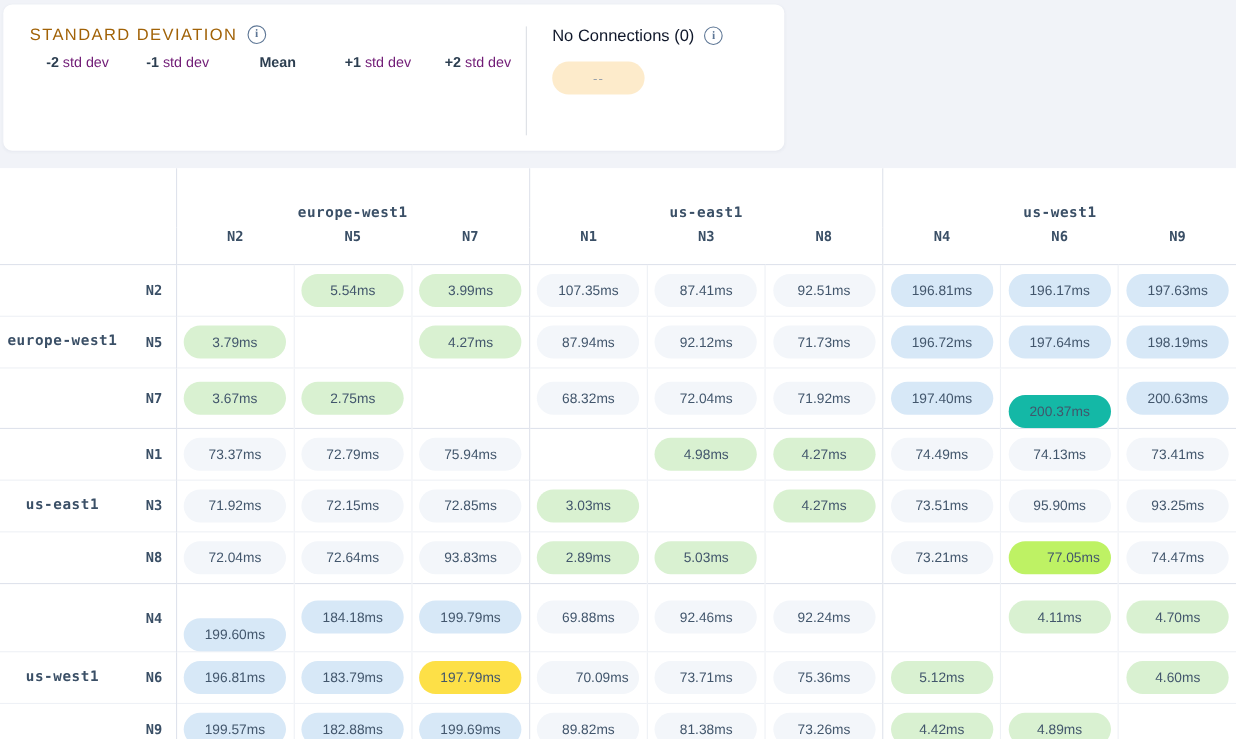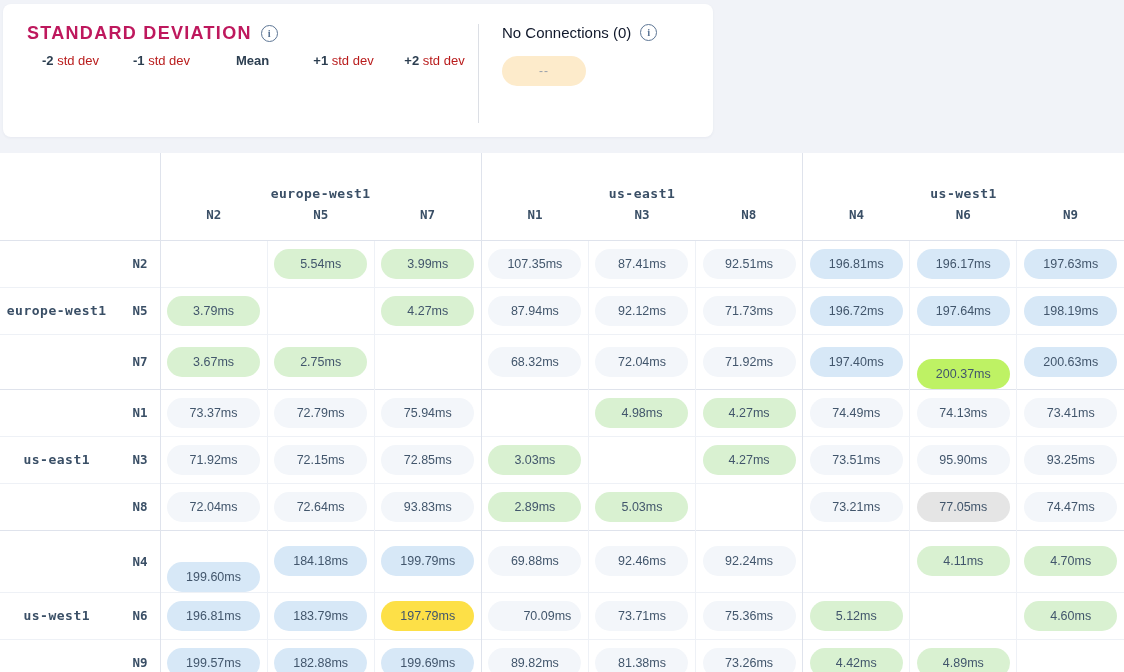--- a/index.html
+++ b/index.html
@@ -15,38 +15,38 @@
   .legend-card {
     position: absolute; left: 3px; top: 4px;
     width: 710px; height: 133px;
     background: #ffffff; border-radius: 8px;
     box-shadow: 0 1px 3px rgba(40,60,90,0.05);
     display: flex;
   }
   .legend-left { padding: 19px 0 0 24px; }
   .legend-title-row { display: flex; align-items: center; gap: 9px; }
   .legend-title {
-    font-size: 18px; font-weight: bold; letter-spacing: 1.3px;
-    color: #be185d;
+    font-size: 15px; font-weight: normal; letter-spacing: 1.3px;
+    color: #a16207;
   }
   .info-icon {
     width: 17px; height: 17px; border: 1.6px solid #5d7695; border-radius: 50%;
     color: #5d7695; font-size: 10.5px; font-weight: bold;
     display: inline-flex; align-items: center; justify-content: center;
     font-family: "Liberation Serif", serif; cursor: pointer; flex: 0 0 auto;
   }
   .legend-chips { display: flex; gap: 4px; margin-top: 15px; }
   .legend-chip {
     width: 87px; height: 29px; line-height: 29px; border-radius: 15px;
     text-align: center; font-size: 12.5px; color: #33475c;
   }
   .legend-labels { display: flex; gap: 4px; margin-top: 9px; }
   .legend-label { width: 87px; text-align: center; font-size: 13px; white-space: nowrap; }
   .legend-label .pfx { font-weight: bold; color: #2c3e50; }
-  .legend-label .sfx { color: #b91c1c; }
+  .legend-label .sfx { color: #701a75; }
   .legend-divider { width: 1px; background: #dcdfe5; margin: 20px 0 14px 0; }
   .legend-right { padding: 20px 0 0 23px; }
   .noconn-title-row { display: flex; align-items: center; gap: 9px; }
   .noconn-title { font-size: 15px; color: #0f172a; }
   .noconn-chip {
     margin-top: 15px; width: 84px; height: 30px; line-height: 30px;
     border-radius: 15px; text-align: center; font-size: 12px;
     color: #98a0ab; letter-spacing: 1px;
   }
 
@@ -196,21 +196,21 @@
               <span class="rownode-label">N7</span>
             </div>
           </td>
           <td class="cell gsep"><span class="chip" style="background: rgb(217, 241, 209);">3.67ms</span></td>
           <td class="cell lsep"><span class="chip" style="background: rgb(217, 241, 209);">2.75ms</span></td>
           <td class="cell lsep"></td>
           <td class="cell gsep"><span class="chip" style="background: rgb(243, 246, 250);">68.32ms</span></td>
           <td class="cell lsep"><span class="chip" style="background: rgb(243, 246, 250);">72.04ms</span></td>
           <td class="cell lsep"><span class="chip" style="background: rgb(243, 246, 250);">71.92ms</span></td>
           <td class="cell gsep"><span class="chip" style="background: rgb(215, 232, 247);">197.40ms</span></td>
-          <td class="cell lsep"><span class="chip" style="background: #bef264; margin-top: 24px;">200.37ms</span></td>
+          <td class="cell lsep"><span class="chip" style="background: #14b8a6; margin-top: 24px;">200.37ms</span></td>
           <td class="cell lsep"><span class="chip" style="background: rgb(215, 232, 247);">200.63ms</span></td>
         </tr>
         <tr class="body-row group-first">
           <td class="rowhead">
             <div class="rowhead-inner">
               <span class="rowgroup-label"></span>
               <span class="rownode-label">N1</span>
             </div>
           </td>
           <td class="cell gsep"><span class="chip" style="background: rgb(243, 246, 250);">73.37ms</span></td>
@@ -247,21 +247,21 @@
               <span class="rownode-label">N8</span>
             </div>
           </td>
           <td class="cell gsep"><span class="chip" style="background: rgb(243, 246, 250);">72.04ms</span></td>
           <td class="cell lsep"><span class="chip" style="background: rgb(243, 246, 250);">72.64ms</span></td>
           <td class="cell lsep"><span class="chip" style="background: rgb(243, 246, 250);">93.83ms</span></td>
           <td class="cell gsep"><span class="chip" style="background: rgb(217, 241, 209);">2.89ms</span></td>
           <td class="cell lsep"><span class="chip" style="background: rgb(217, 241, 209);">5.03ms</span></td>
           <td class="cell lsep"></td>
           <td class="cell gsep"><span class="chip" style="background: rgb(243, 246, 250);">73.21ms</span></td>
-          <td class="cell lsep"><span class="chip" style="background: #e5e5e5;">77.05ms</span></td>
+          <td class="cell lsep"><span class="chip" style="background: #bef264; text-align: right;">77.05ms</span></td>
           <td class="cell lsep"><span class="chip" style="background: rgb(243, 246, 250);">74.47ms</span></td>
         </tr>
         <tr class="body-row group-first">
           <td class="rowhead">
             <div class="rowhead-inner">
               <span class="rowgroup-label"></span>
               <span class="rownode-label">N4</span>
             </div>
           </td>
           <td class="cell gsep"><span class="chip" style="background: rgb(215, 232, 247); margin-top: 31px;">199.60ms</span></td>

